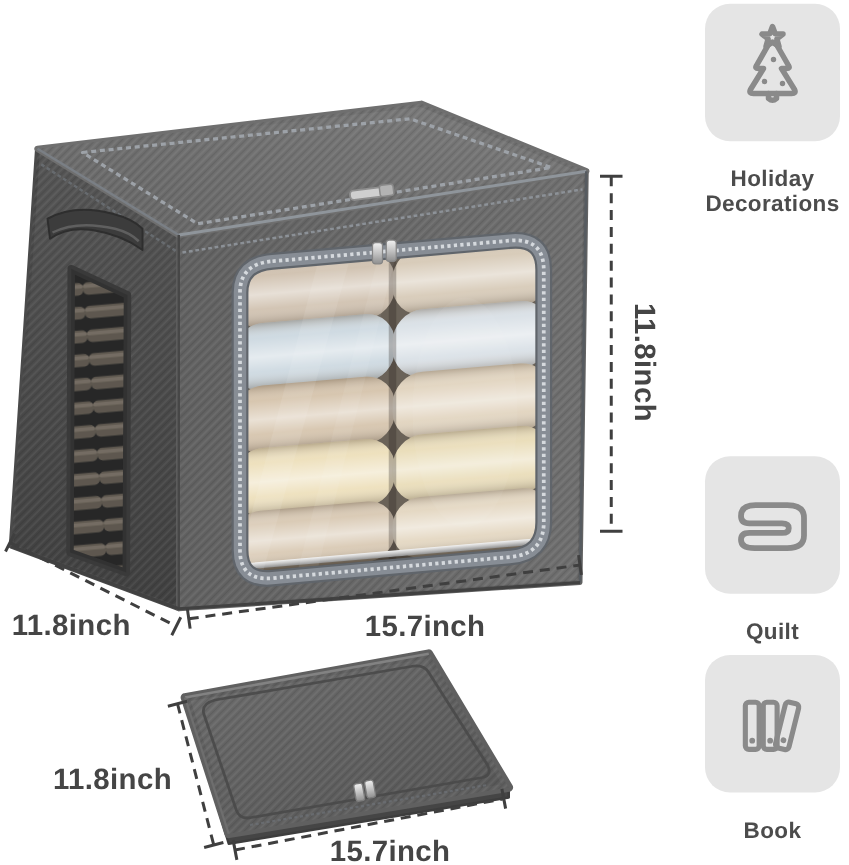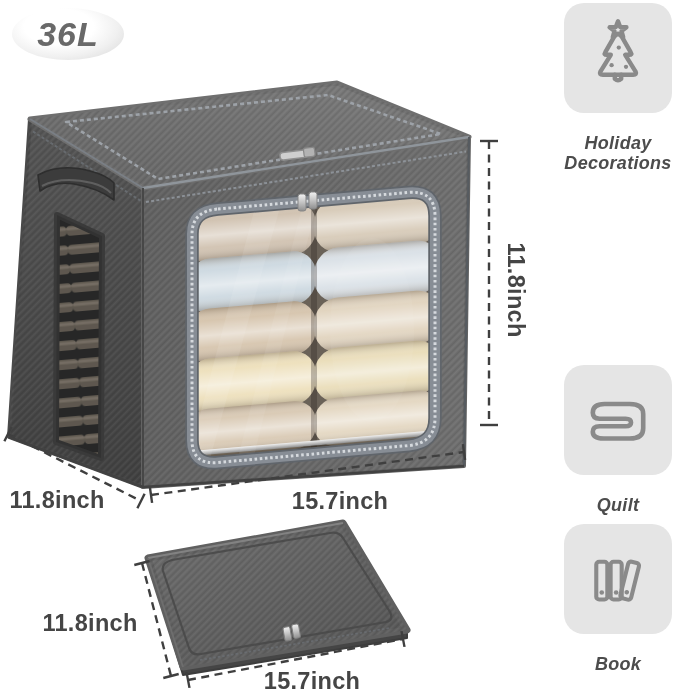--- a/index.html
+++ b/index.html
@@ -13,31 +13,28 @@
   }
   .main-art{position:absolute;left:0;top:0;}
   .sidebar{position:absolute;left:557px;top:0;width:122px;height:692px;}
   .use-item{position:absolute;left:0;width:122px;display:flex;flex-direction:column;align-items:center;}
   .tile{width:108px;height:110px;background:#e5e5e5;border-radius:20px;
         display:flex;align-items:center;justify-content:center;}
   .tile svg{display:block;}
   .tile .st{stroke:#8a8a8a;fill:none;stroke-linejoin:round;stroke-linecap:round;}
   .tile .dot{fill:#8a8a8a;stroke:none;}
   .use-label{margin-top:20px;font-weight:bold;font-size:18px;line-height:1.12;
-             color:#4c4c4c;text-align:center;letter-spacing:0.3px;font-style:italic;}
+             color:#4c4c4c;text-align:center;letter-spacing:0.3px;}
   .dim-text{font-family:"Liberation Sans",sans-serif;font-weight:bold;letter-spacing:0.3px;}
 </style>
 </head>
 <body>
 
 <div class="page">
 
-  <div class="badge">
-    <span>36L</span>
-  </div>
 
   <svg class="main-art" width="545" height="692" viewBox="0 0 545 692">
     <defs>
       <pattern id="fabric" width="5" height="5" patternUnits="userSpaceOnUse" patternTransform="rotate(45)">
         <line x1="0.8" y1="0" x2="0.8" y2="5" stroke="rgba(255,255,255,0.055)" stroke-width="1.2"></line>
         <line x1="3.2" y1="0" x2="3.2" y2="5" stroke="rgba(0,0,0,0.10)" stroke-width="1.1"></line>
       </pattern>
       <pattern id="slats" width="46" height="19" patternUnits="userSpaceOnUse" patternTransform="rotate(-5)">
         <rect width="46" height="19" fill="#2d2d2d"></rect>
         <rect y="3" width="46" height="10" rx="4" fill="#6b645a"></rect>

